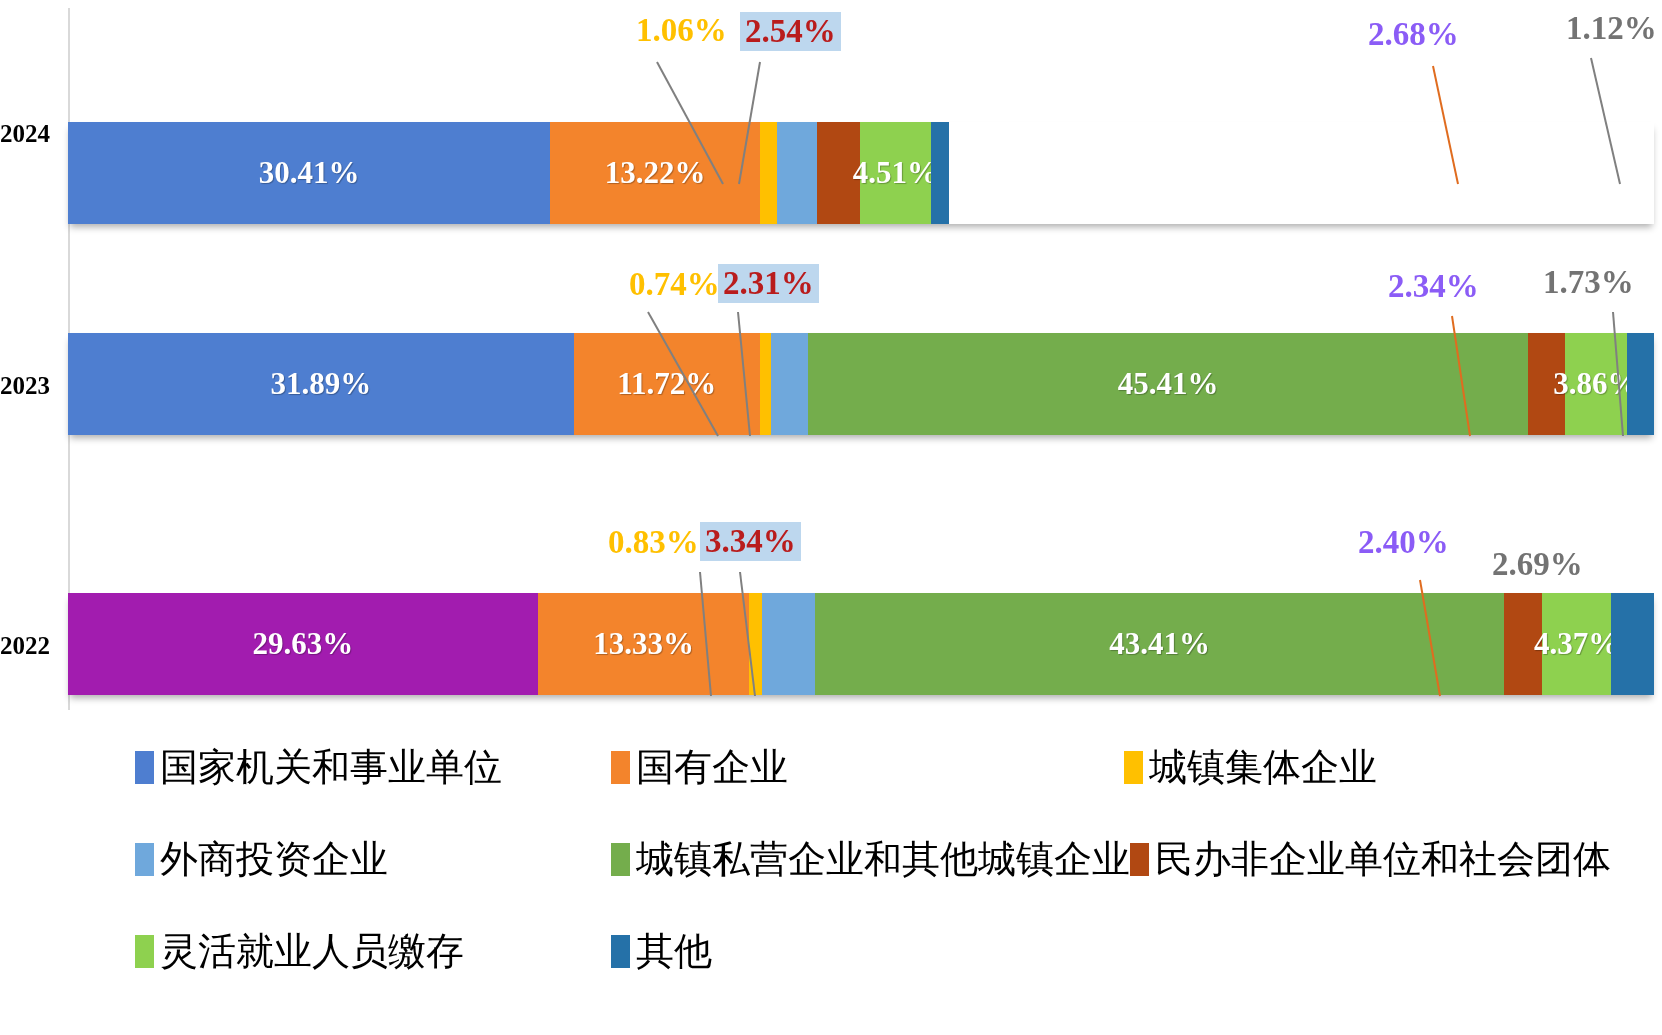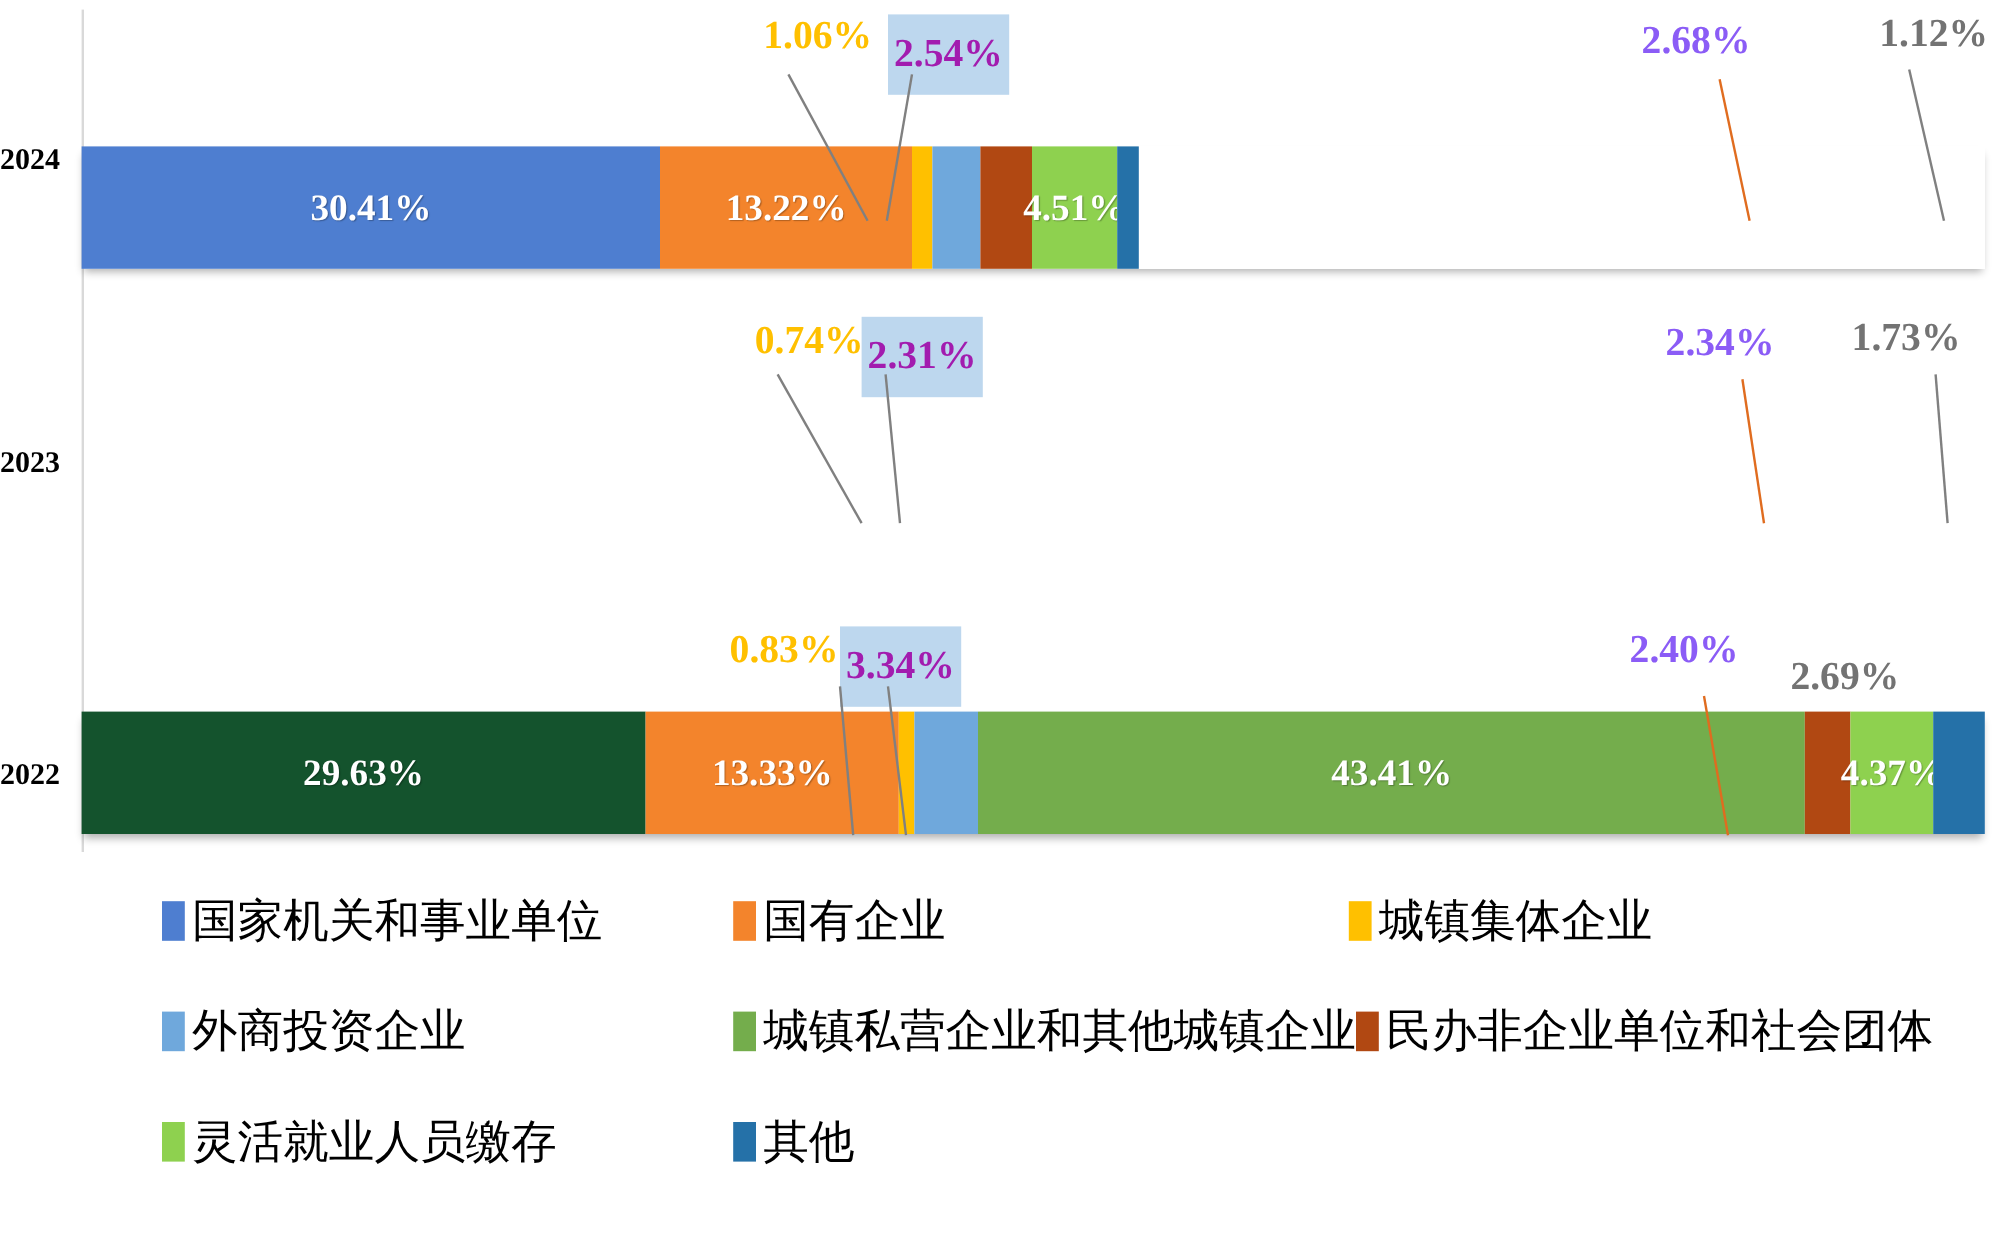--- a/index.html
+++ b/index.html
@@ -93,21 +93,21 @@
 
   
   .callout {
     position: absolute;
     font-size: 33px;
     font-weight: bold;
     white-space: nowrap;
     font-family: "Liberation Serif", "DejaVu Serif", serif;
   }
   .callout.yellow   { color: #ffc000; }
-  .callout.lightblue{ color: #a21caf; background: #bdd7ee; padding: 15px 5px; }
+  .callout.lightblue{ color: #b91c1c; background: #bdd7ee; padding: 1px 5px; }
   .callout.brown    { color: #8b5cf6; }
   .callout.darkblue { color: #737373; }
 
   .leader {
     position: absolute;
     pointer-events: none;
   }
 
   
   .legend {
@@ -185,36 +185,56 @@
     <div class="callout brown" style="left:1368px; top:16px;">2.68%</div>
     <div class="callout darkblue" style="left:1566px; top:10px;">1.12%</div>
 
     <svg class="leader" style="left:0;top:0;width:1662px;height:200px;">
       <line x1="657" y1="62" x2="723" y2="184" stroke="#808080" stroke-width="2"></line>
       <line x1="760" y1="62" x2="739" y2="184" stroke="#808080" stroke-width="2"></line>
       <line x1="1433" y1="66" x2="1458" y2="184" stroke="#e06c1f" stroke-width="2"></line>
       <line x1="1591" y1="58" x2="1620" y2="184" stroke="#808080" stroke-width="2"></line>
     </svg>
 
+    <div class="bar-row r2023">
+      <div class="bar-track">
+        <div class="seg" style="width:31.89%;background:#4e7ed0;">
+          <span class="seg-label">31.89%</span>
+        </div>
+        <div class="seg" style="width:11.72%;background:#f3842c;">
+          <span class="seg-label">11.72%</span>
+        </div>
+        <div class="seg" style="width:0.74%;background:#ffc000;"></div>
+        <div class="seg" style="width:2.31%;background:#6fa8dc;"></div>
+        <div class="seg" style="width:45.41%;background:#74ad4c;">
+          <span class="seg-label">45.41%</span>
+        </div>
+        <div class="seg" style="width:2.34%;background:#b14812;"></div>
+        <div class="seg" style="width:3.86%;background:#8ed14f;">
+          <span class="seg-label">3.86%</span>
+        </div>
+        <div class="seg" style="width:1.73%;background:#2571a8;"></div>
+      </div>
+    </div>
 
     <div class="callout yellow" style="left:629px; top:266px;">0.74%</div>
     <div class="callout lightblue" style="left:718px; top:264px;">2.31%</div>
     <div class="callout brown" style="left:1388px; top:268px;">2.34%</div>
     <div class="callout darkblue" style="left:1543px; top:264px;">1.73%</div>
 
     <svg class="leader" style="left:0;top:250px;width:1662px;height:200px;">
       <line x1="648" y1="62" x2="718" y2="186" stroke="#808080" stroke-width="2"></line>
       <line x1="738" y1="62" x2="750" y2="186" stroke="#808080" stroke-width="2"></line>
       <line x1="1452" y1="66" x2="1470" y2="186" stroke="#e06c1f" stroke-width="2"></line>
       <line x1="1613" y1="62" x2="1623" y2="186" stroke="#808080" stroke-width="2"></line>
     </svg>
 
     <div class="bar-row r2022">
       <div class="bar-track">
-        <div class="seg" style="width:29.63%;background:#14532d;">
+        <div class="seg" style="width:29.63%;background:#a21caf;">
           <span class="seg-label">29.63%</span>
         </div>
         <div class="seg" style="width:13.33%;background:#f3842c;">
           <span class="seg-label">13.33%</span>
         </div>
         <div class="seg" style="width:0.83%;background:#ffc000;"></div>
         <div class="seg" style="width:3.34%;background:#6fa8dc;"></div>
         <div class="seg" style="width:43.41%;background:#74ad4c;">
           <span class="seg-label">43.41%</span>
         </div>

